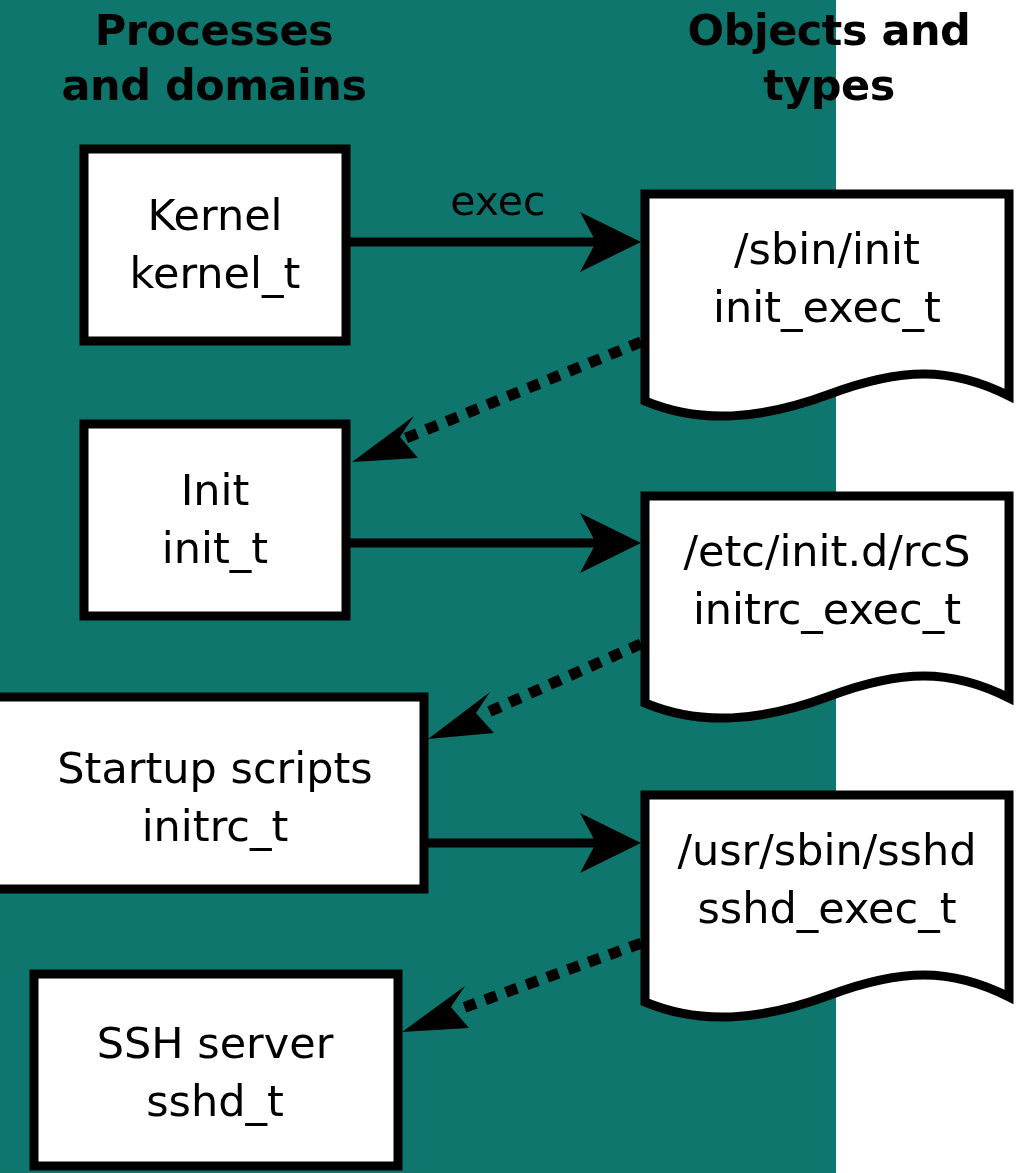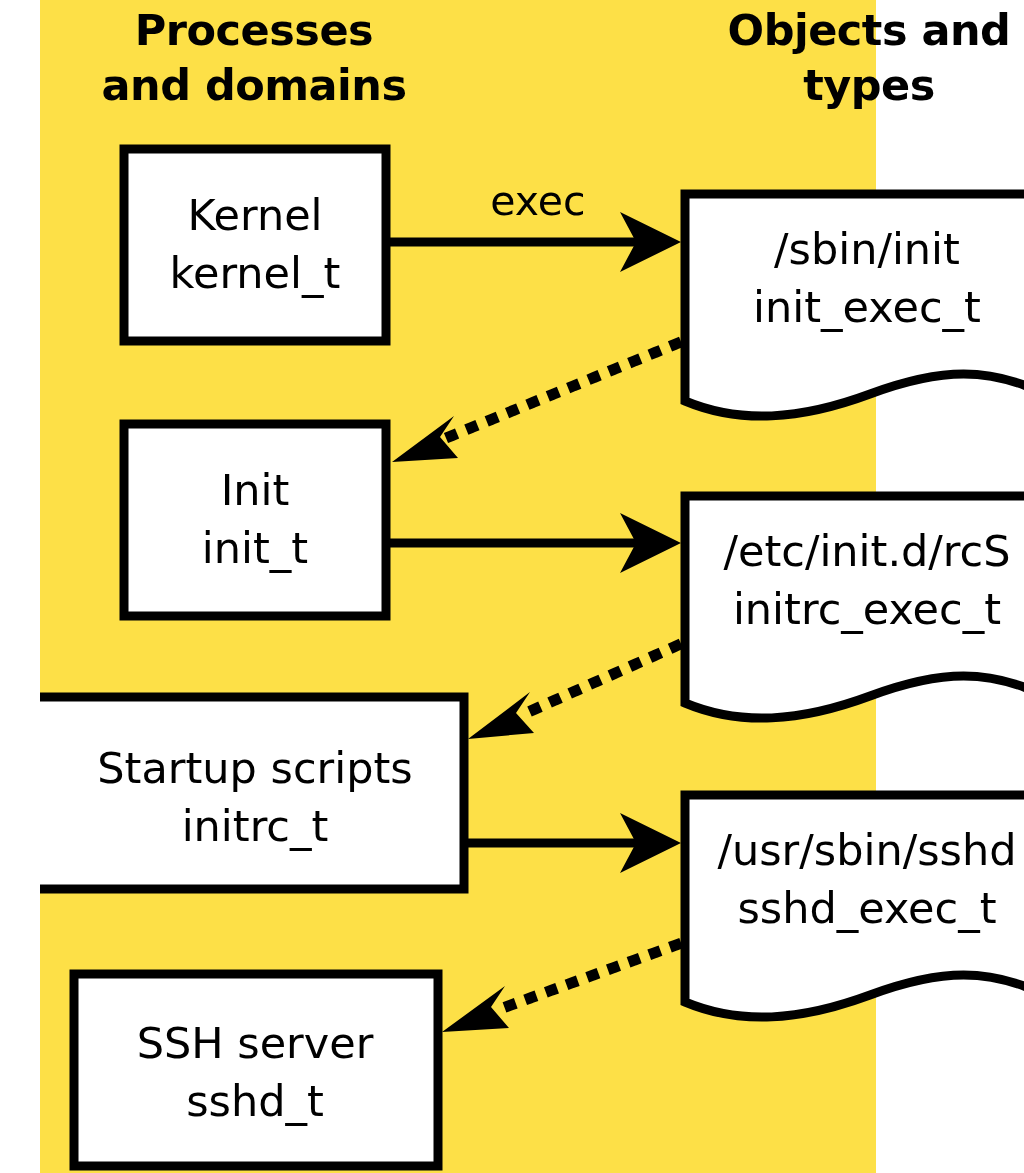--- a/index.html
+++ b/index.html
@@ -10,22 +10,21 @@
   body {
     width: 1024px;
     height: 1173px;
     font-family: "DejaVu Sans", sans-serif;
     overflow: hidden;
   }
   #diagram-root {
     position: relative;
     width: 836px;
     height: 1173px;
-    background: #fde047;
-    margin-left: 40px;
+    background: #0f766e;
   }
   svg.canvas {
     position: absolute;
     top: 0;
     left: 0;
     width: 1024px;
     height: 1173px;
     display: block;
   }
   .col-header {

